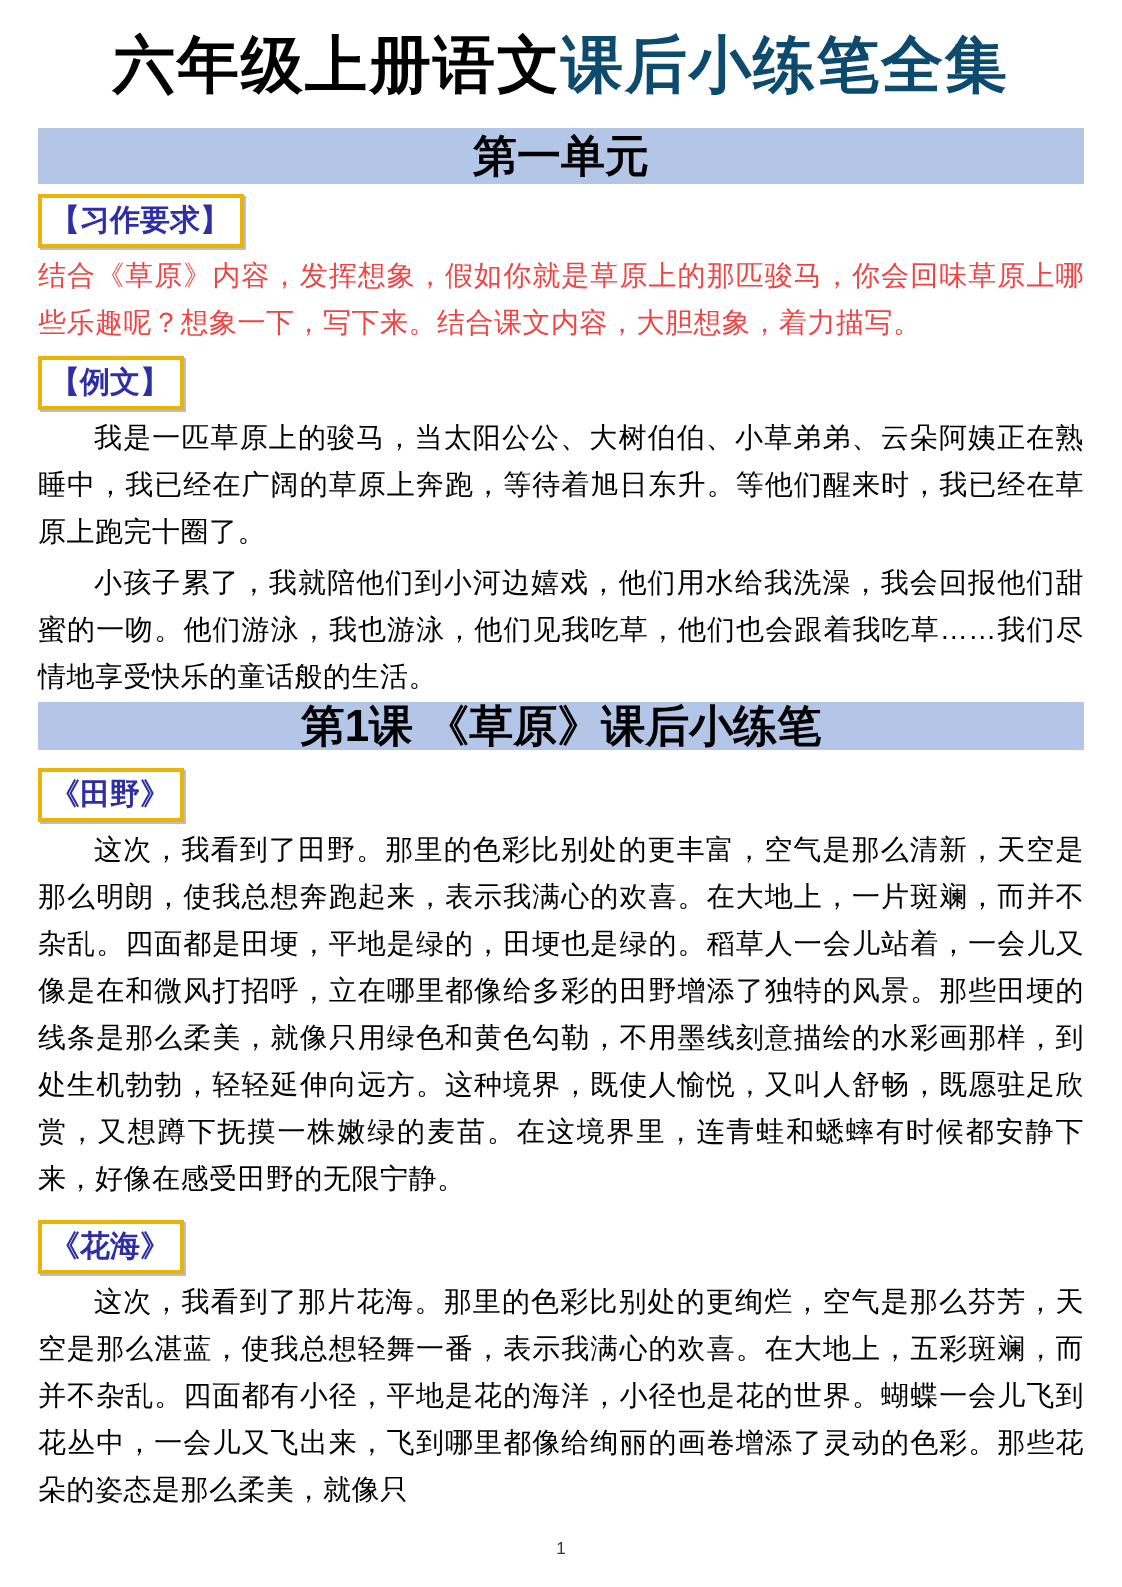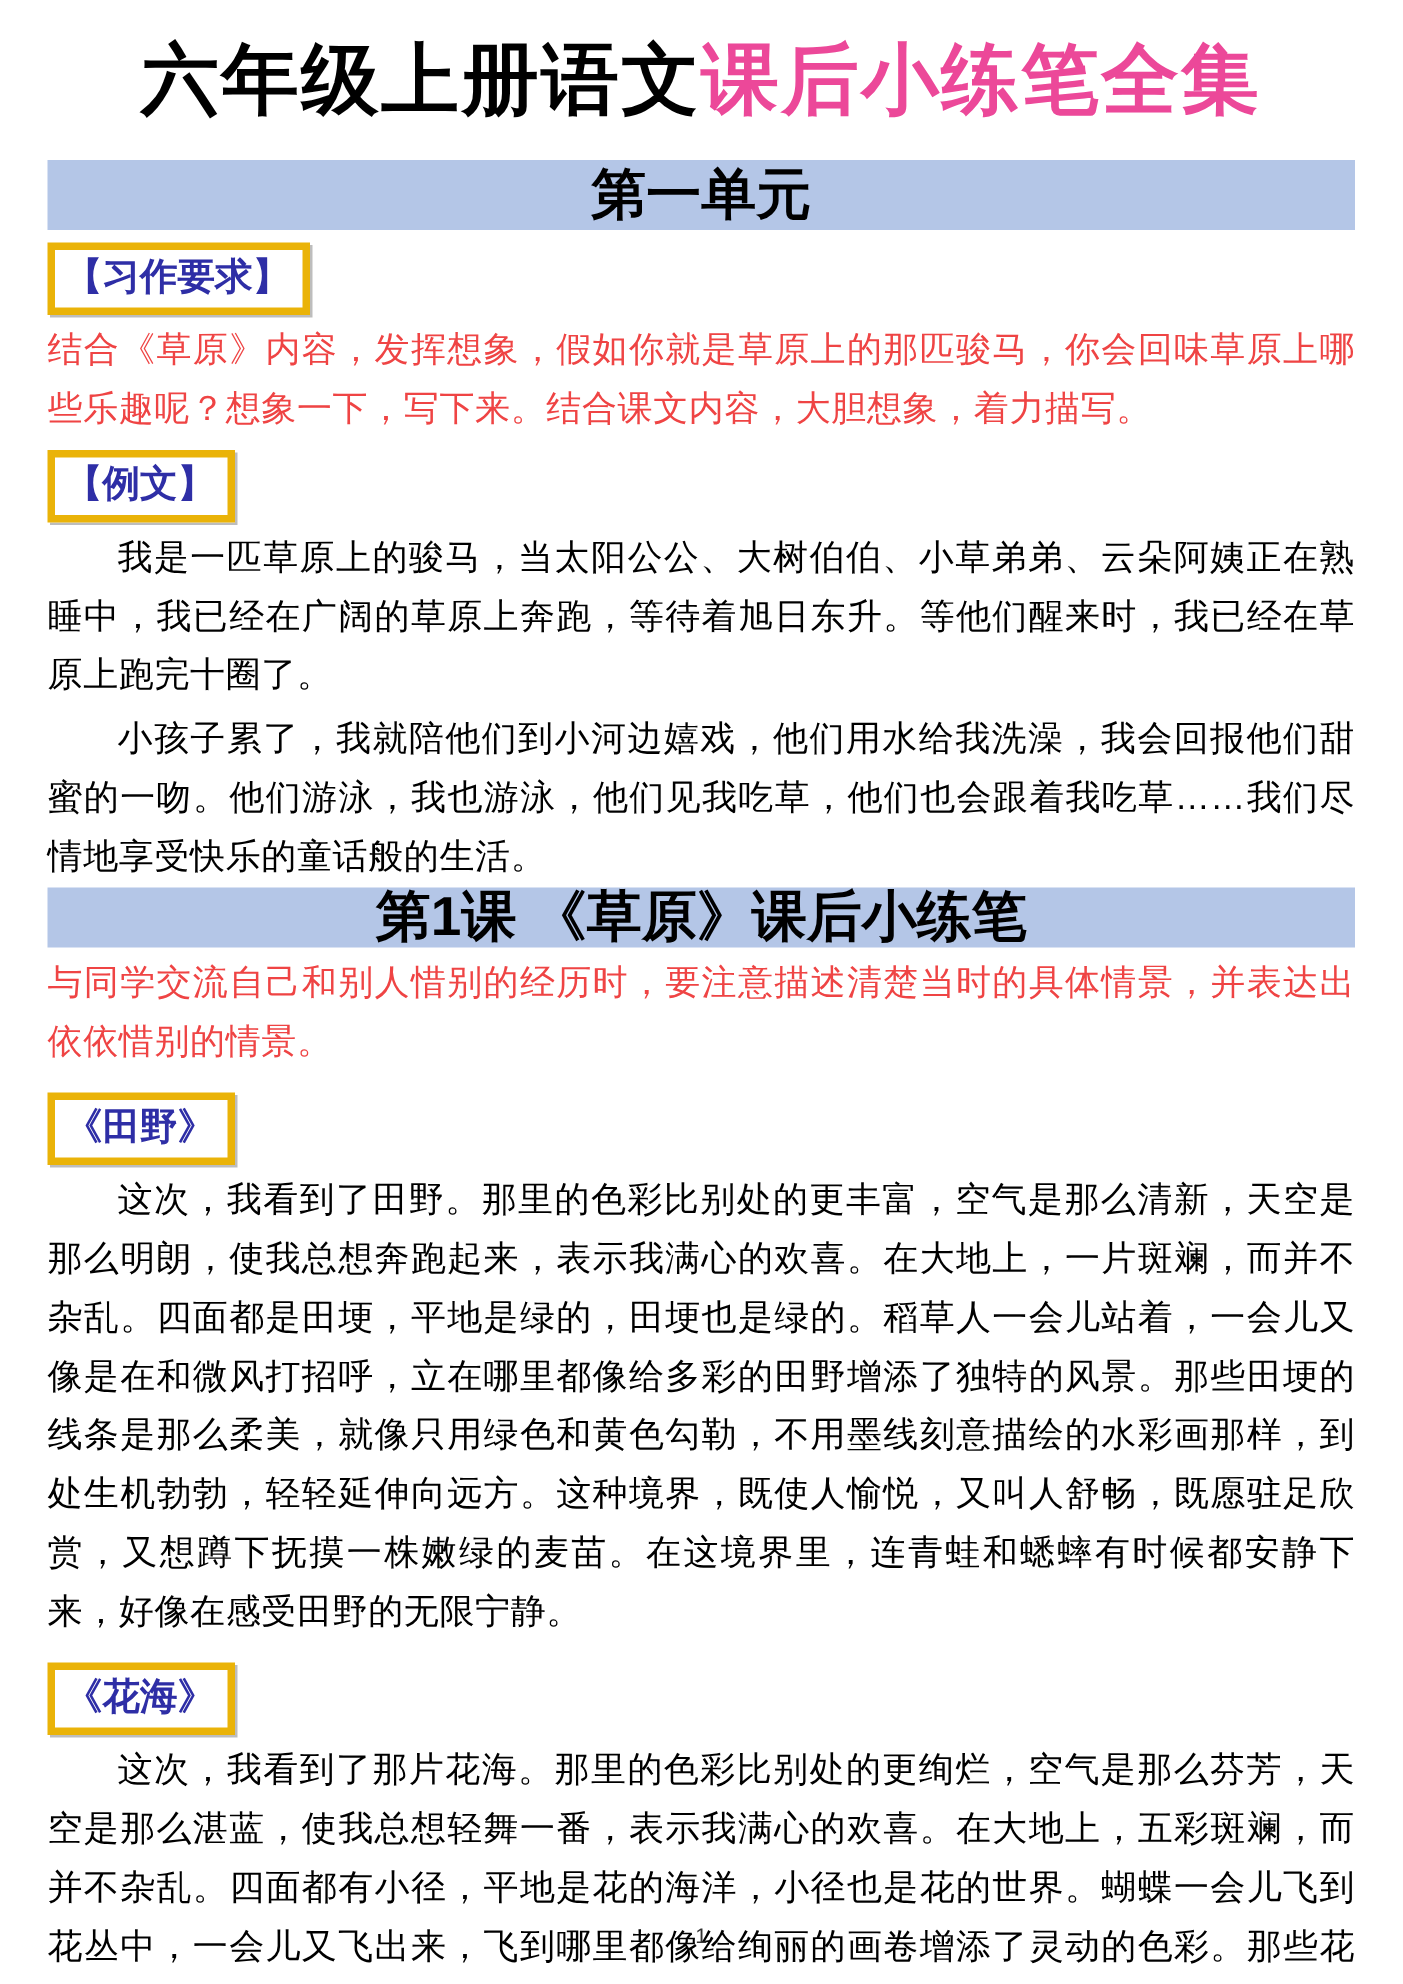--- a/index.html
+++ b/index.html
@@ -16,42 +16,42 @@
 
   .doc-title {
     margin: 14px 0 0 0;
     text-align: center;
     font-size: 62px;
     font-weight: 900;
     line-height: 78px;
     letter-spacing: 2px;
     white-space: nowrap;
   }
-  .doc-title .t-blue { color: #ec4899; text-align: right; }
+  .doc-title .t-blue { color: #0c4a6e; text-align: right; }
 
   .banner {
     margin-top: 24px;
     background: #b4c6e7;
     text-align: center;
     font-size: 44px;
     font-weight: bold;
     line-height: 38px;
     padding: 9px 0;
   }
   .banner.second {
     margin-top: 2px;
     padding: 4px 0;
     line-height: 40px;
   }
 
   .head-box-row { margin: 10px 0 0 0; }
   .head-box-row.tight { margin-top: 18px; }
   .head-box {
     display: inline-block;
-    border: 6px solid #eab308;
+    border: 4px solid #eab308;
     background: #ffffff;
     box-shadow: 2px 2px 0 #bdbdbd;
     color: #2e2ea6;
     font-weight: bold;
     font-size: 30px;
     line-height: 36px;
     padding: 4px 10px 6px 8px;
   }
 
   .para {
@@ -92,21 +92,20 @@
 
     <div class="head-box-row">
       <span class="head-box">【例文】</span>
     </div>
 
     <p class="para indent body-p">我是一匹草原上的骏马，当太阳公公、大树伯伯、小草弟弟、云朵阿姨正在熟睡中，我已经在广阔的草原上奔跑，等待着旭日东升。等他们醒来时，我已经在草原上跑完十圈了。</p>
     <p class="para indent body-p">小孩子累了，我就陪他们到小河边嬉戏，他们用水给我洗澡，我会回报他们甜蜜的一吻。他们游泳，我也游泳，他们见我吃草，他们也会跟着我吃草……我们尽情地享受快乐的童话般的生活。</p>
 
     <div class="banner second">第1课 《草原》课后小练笔</div>
 
-    <p class="para red">与同学交流自己和别人惜别的经历时，要注意描述清楚当时的具体情景，并表达出依依惜别的情景。</p>
 
     <div class="head-box-row tight">
       <span class="head-box">《田野》</span>
     </div>
 
     <p class="para indent body-p">这次，我看到了田野。那里的色彩比别处的更丰富，空气是那么清新，天空是那么明朗，使我总想奔跑起来，表示我满心的欢喜。在大地上，一片斑斓，而并不杂乱。四面都是田埂，平地是绿的，田埂也是绿的。稻草人一会儿站着，一会儿又像是在和微风打招呼，立在哪里都像给多彩的田野增添了独特的风景。那些田埂的线条是那么柔美，就像只用绿色和黄色勾勒，不用墨线刻意描绘的水彩画那样，到处生机勃勃，轻轻延伸向远方。这种境界，既使人愉悦，又叫人舒畅，既愿驻足欣赏，又想蹲下抚摸一株嫩绿的麦苗。在这境界里，连青蛙和蟋蟀有时候都安静下来，好像在感受田野的无限宁静。</p>
 
     <div class="head-box-row tight">
       <span class="head-box">《花海》</span>
     </div>

